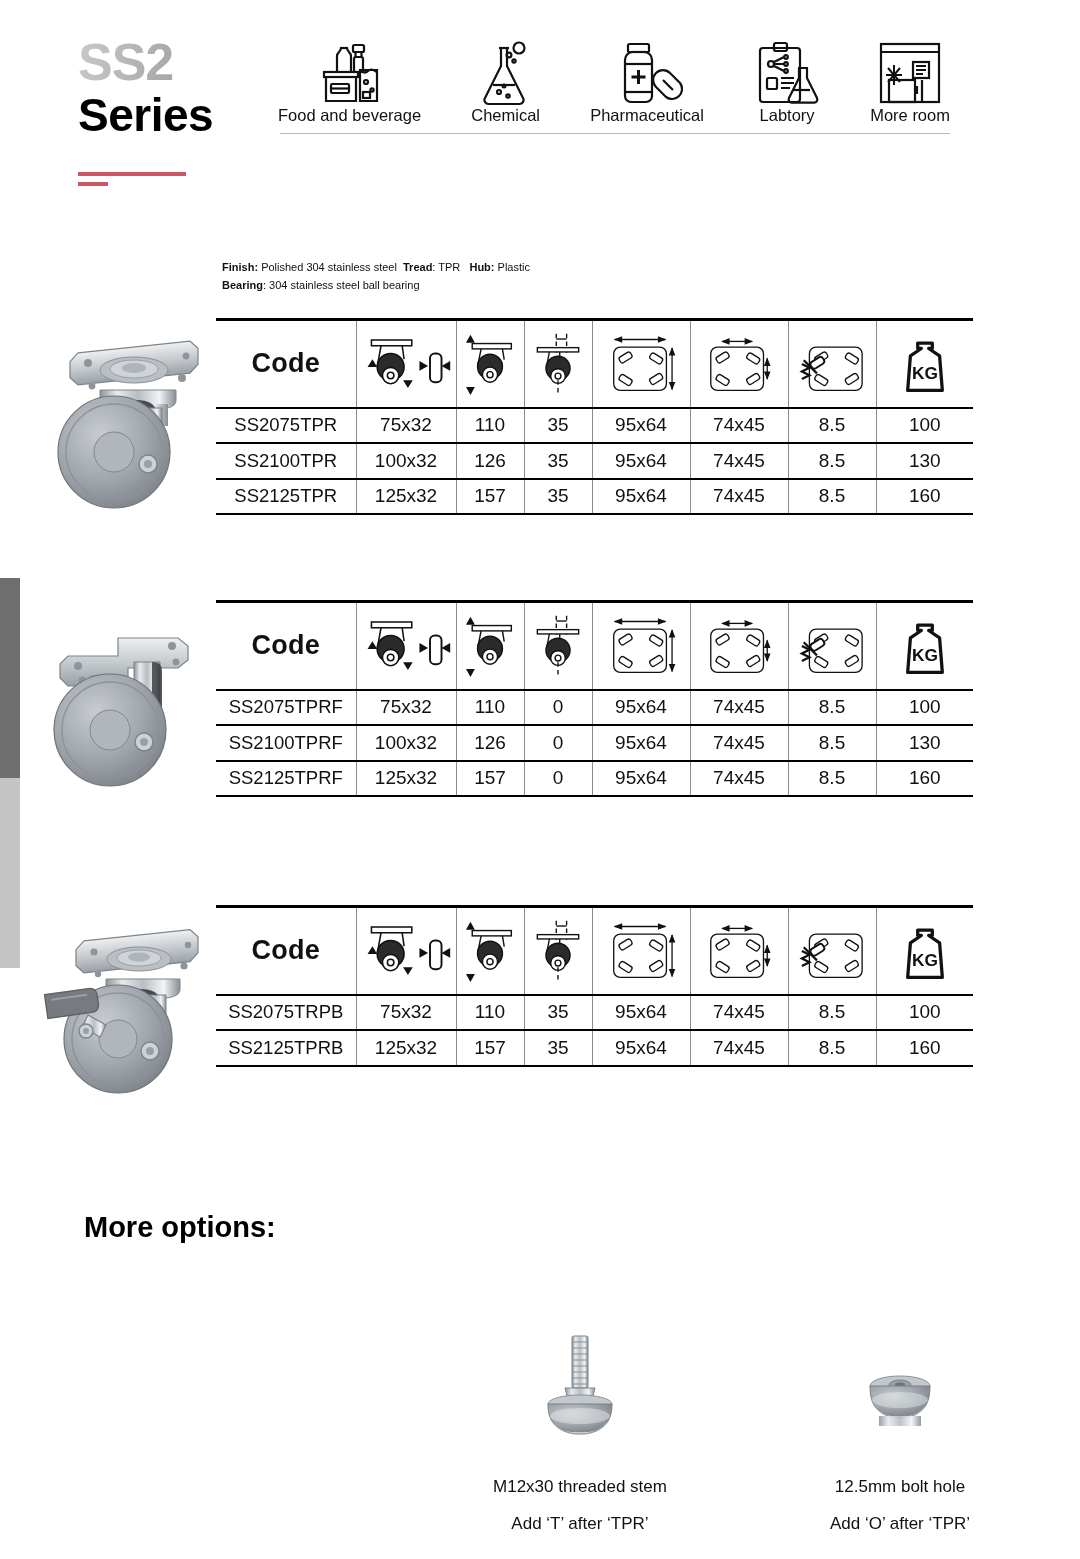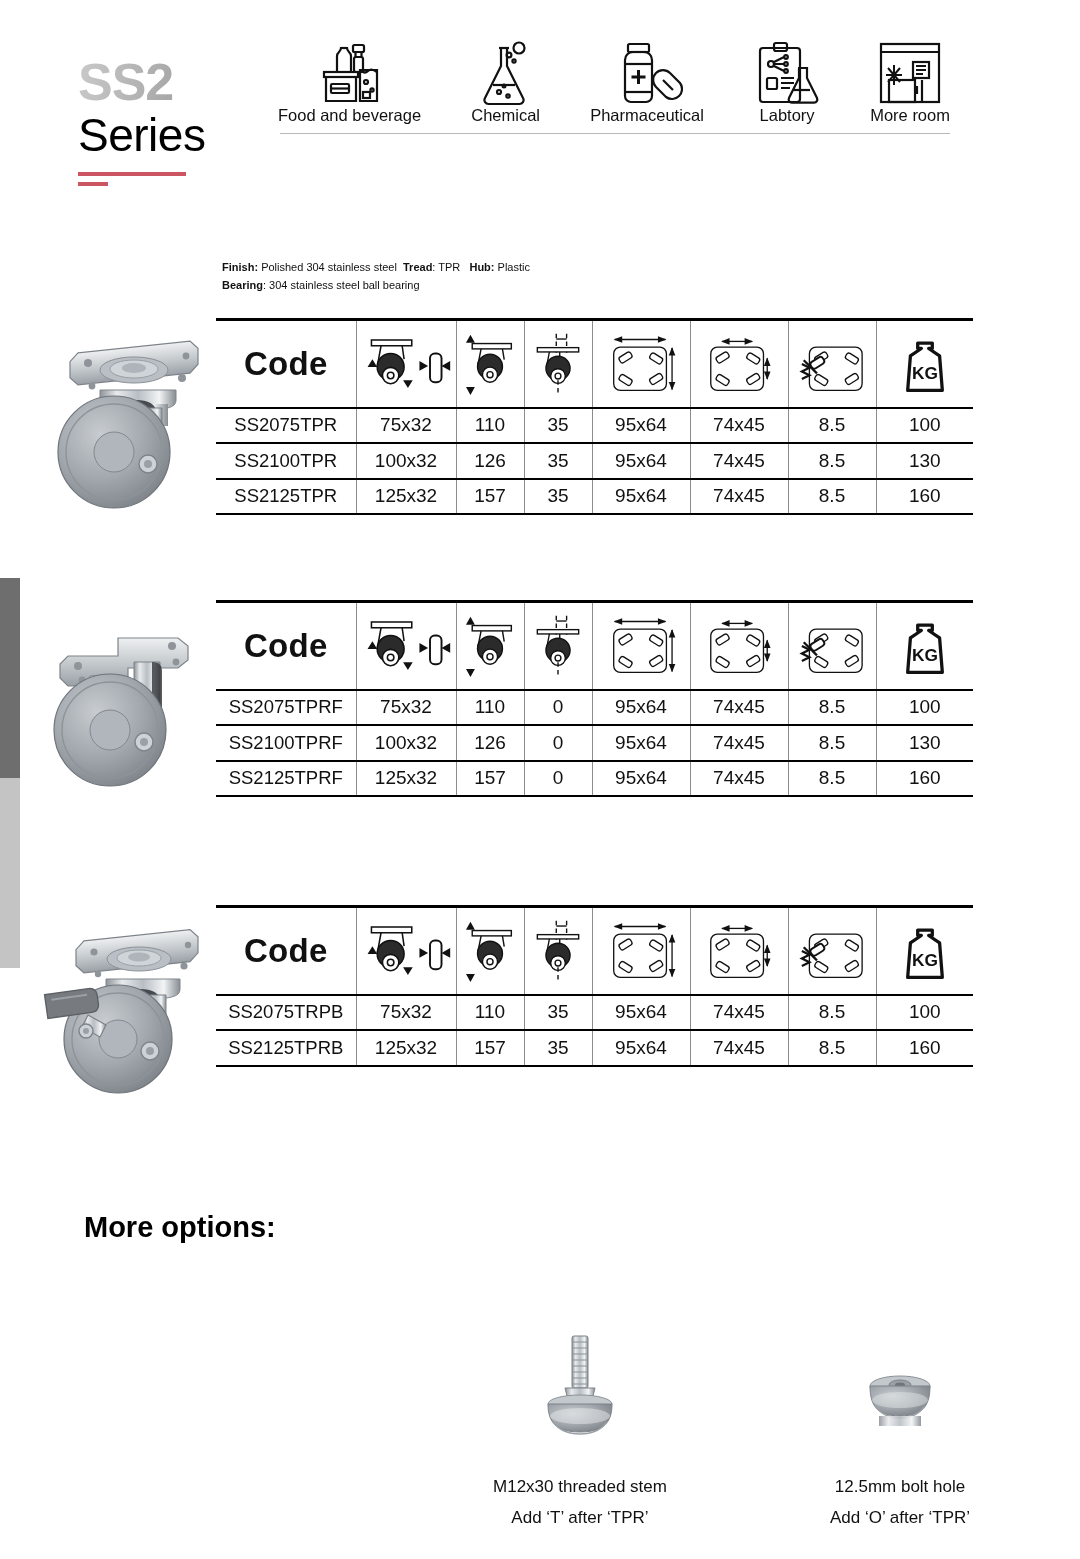--- a/index.html
+++ b/index.html
@@ -13,30 +13,30 @@
   }
 
   
   .edge-tab { position: absolute; left: 0; width: 20px; }
   .edge-tab.dark  { top: 578px; height: 200px; background: #6e6e6e; }
   .edge-tab.light { top: 778px; height: 190px; background: #c4c4c4; }
 
   
   .header { position: absolute; top: 0; left: 0; width: 1080px; height: 200px; }
 
-  .brand { position: absolute; left: 78px; top: 36px; width: 240px; margin-top: 20px; }
+  .brand { position: absolute; left: 78px; top: 36px; width: 240px; }
   .brand-line1 {
     font-size: 52px; font-weight: bold; letter-spacing: -1px;
     line-height: 1.02;
     background: linear-gradient(100deg, #c9c9c9 0%, #a8a8a8 40%, #8d8d8d 75%, #7d7d7d 100%);
     -webkit-background-clip: text; background-clip: text;
     -webkit-text-fill-color: transparent; color: #a0a0a0;
   }
   .brand-line2 {
-    font-size: 46px; font-weight: normal; color: #000; letter-spacing: -0.5px;
+    font-size: 46px; font-weight: bold; color: #000; letter-spacing: -0.5px;
     line-height: 1.05; margin-top: 2px;
   }
   .accent-long  { position: absolute; left: 78px; top: 172px; width: 108px; height: 4px; background: #cc5562; }
   .accent-short { position: absolute; left: 78px; top: 182px; width: 30px;  height: 4px; background: #cc5562; }
 
   .industries {
     position: absolute; left: 278px; top: 38px;
     width: 672px;
     display: flex; align-items: flex-end; justify-content: space-between;
   }
@@ -66,39 +66,39 @@
     table-layout: fixed;
   }
   table.spec-table tr.head-row > th { border-top: 3px solid #000; border-bottom: 2.2px solid #000; height: 88px; }
   table.spec-table td { border-bottom: 2.2px solid #000; height: 35.5px; }
   table.spec-table th, table.spec-table td {
     text-align: center; vertical-align: middle;
     border-left: 1px solid #8c8c8c;
     font-size: 19px; font-weight: normal; color: #111;
   }
   table.spec-table th:first-child, table.spec-table td:first-child { border-left: none; }
-  table.spec-table th.code-head { font-size: 33px; font-weight: bold; letter-spacing: .3px; }
+  table.spec-table th.code-head { font-size: 27px; font-weight: bold; letter-spacing: .3px; }
   table.spec-table td.code-cell { font-size: 18.5px; }
   .col-code { width: 140px; }
   .col-a { width: 100px; }
   .col-b { width: 68px; }
   .col-c { width: 68px; }
   .col-d { width: 98px; }
   .col-e { width: 98px; }
   .col-f { width: 88px; }
   .col-g { width: 97px; }
   .hicon { display: flex; align-items: center; justify-content: center; }
 
   
   .more-title { position: absolute; left: 84px; top: 1211px; font-size: 29px; font-weight: bold; color: #000; }
   .options { position: absolute; left: 430px; top: 1330px; width: 620px; display: flex; justify-content: space-between; }
   .option { width: 300px; display: flex; flex-direction: column; align-items: center; }
   .option .opt-img { height: 135px; display: flex; align-items: flex-end; justify-content: center; }
   .option .opt-l1 { margin-top: 12px; font-size: 17px; color: #111; }
-  .option .opt-l2 { font-size: 17px; color: #111; margin-top: 11px; }
+  .option .opt-l2 { font-size: 17px; color: #111; margin-top: 17px; }
 </style>
 </head>
 <body>
 
 <div class="edge-tab dark"></div>
 <div class="edge-tab light"></div>
 
 <div class="header">
   <div class="brand">
     <div class="brand-line1">SS2</div>

